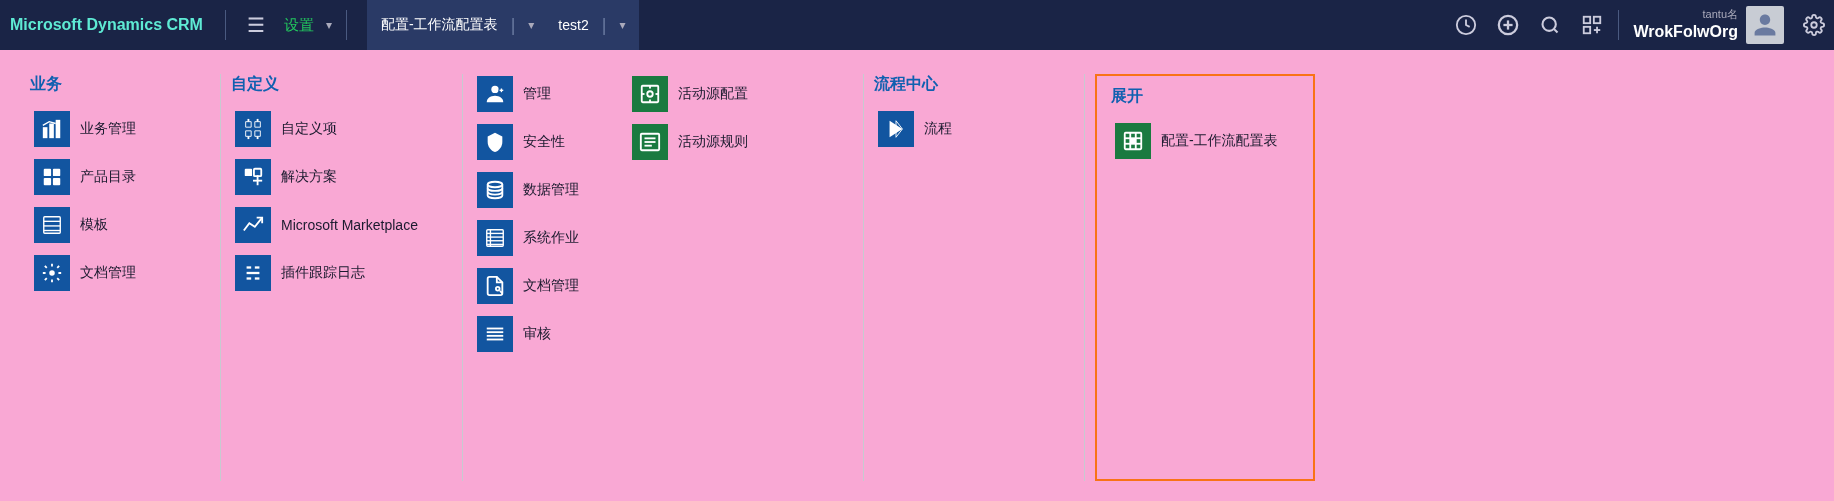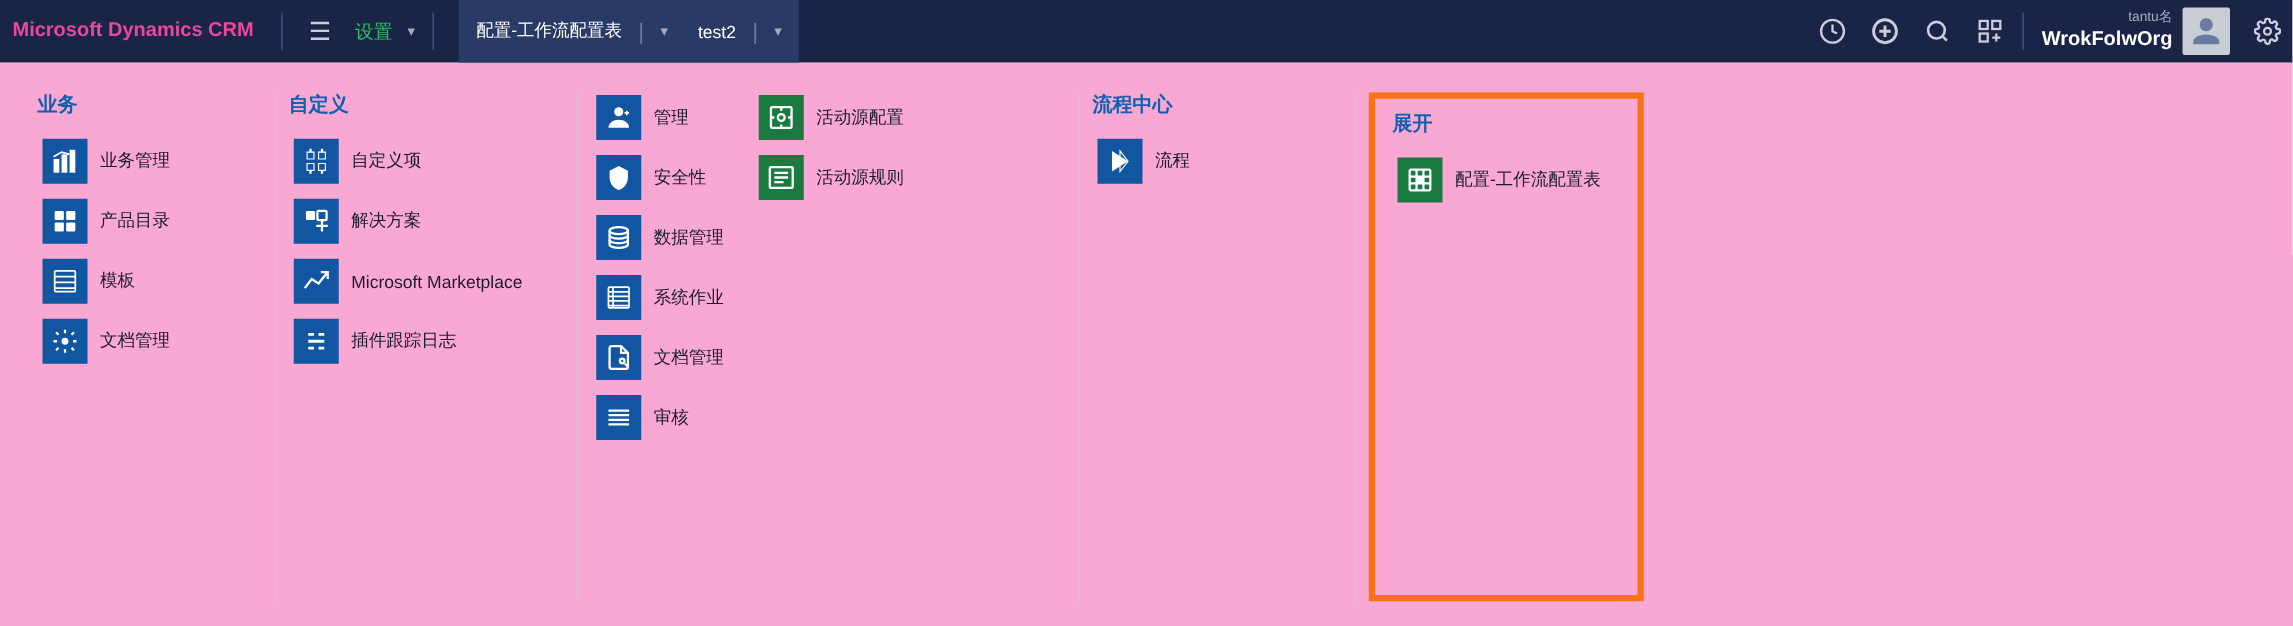--- a/index.html
+++ b/index.html
@@ -17,21 +17,21 @@
       height: 50px;
       display: flex;
       align-items: center;
       padding: 0 0 0 10px;
       color: #fff;
       position: relative;
     }
     .top-bar-logo {
       font-size: 16px;
       font-weight: 600;
-      color: #ec4899;
+      color: #5eead4;
       white-space: nowrap;
       padding-right: 12px;
     }
     .top-bar-divider {
       width: 1px;
       height: 30px;
       background: #4a5a80;
       margin: 0 10px;
     }
     .top-bar-settings {
@@ -204,31 +204,31 @@
       height: 36px;
       display: flex;
       align-items: center;
       justify-content: center;
       font-size: 18px;
     }
 
     
     .system-columns {
       display: flex;
-      gap: 20px;
+      gap: 45px;
     }
     .system-col {
       display: flex;
       flex-direction: column;
       gap: 8px;
     }
 
     
     .nav-section.expand-section {
-      border: 5px solid #f97316;
+      border: 2px solid #f97316;
       padding: 10px 16px 14px 14px;
       min-width: 220px;
     }
 
     .nav-section-divider {
       width: 1px;
       background: #c8cad0;
       margin: 0 10px;
       align-self: stretch;
     }

